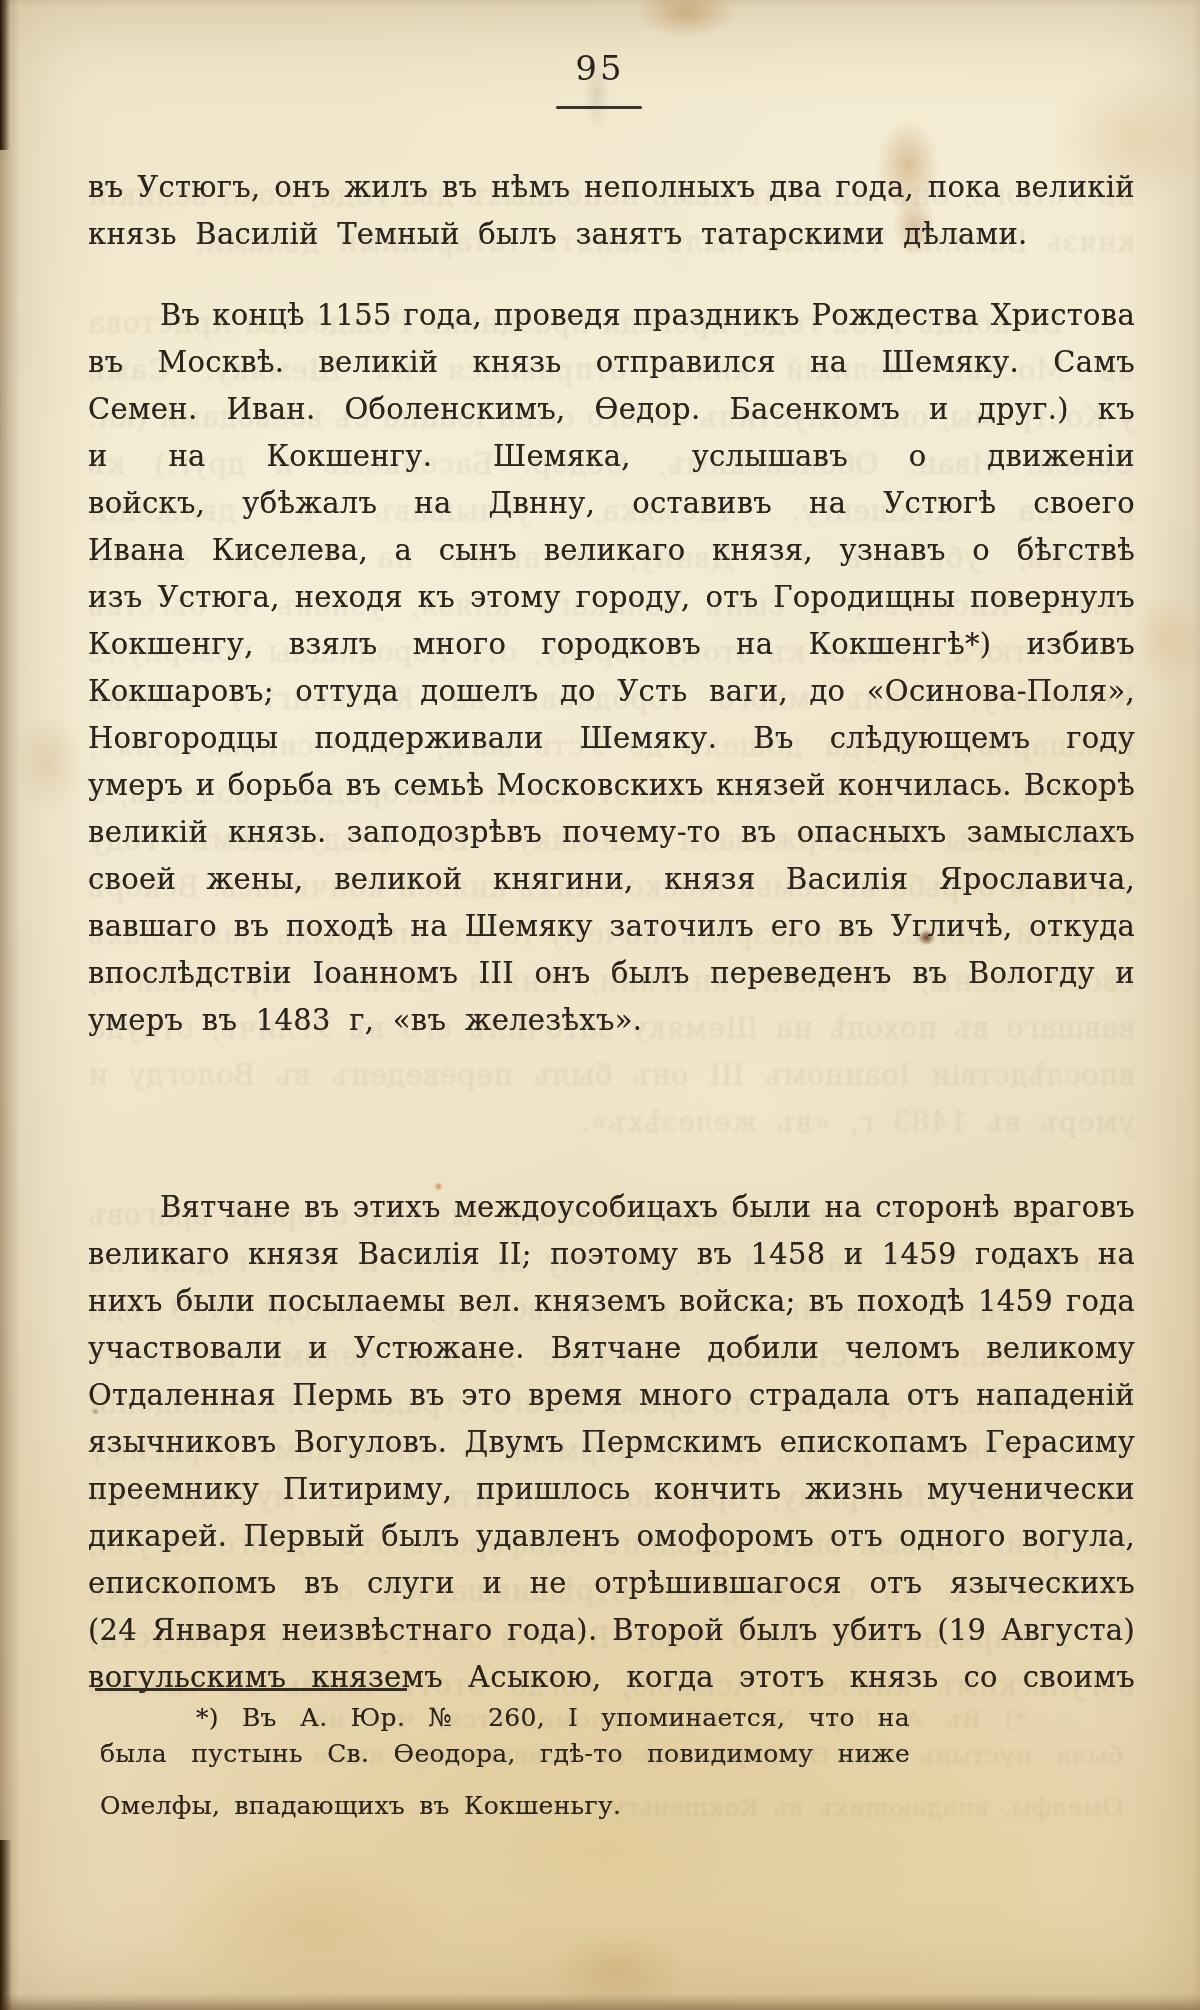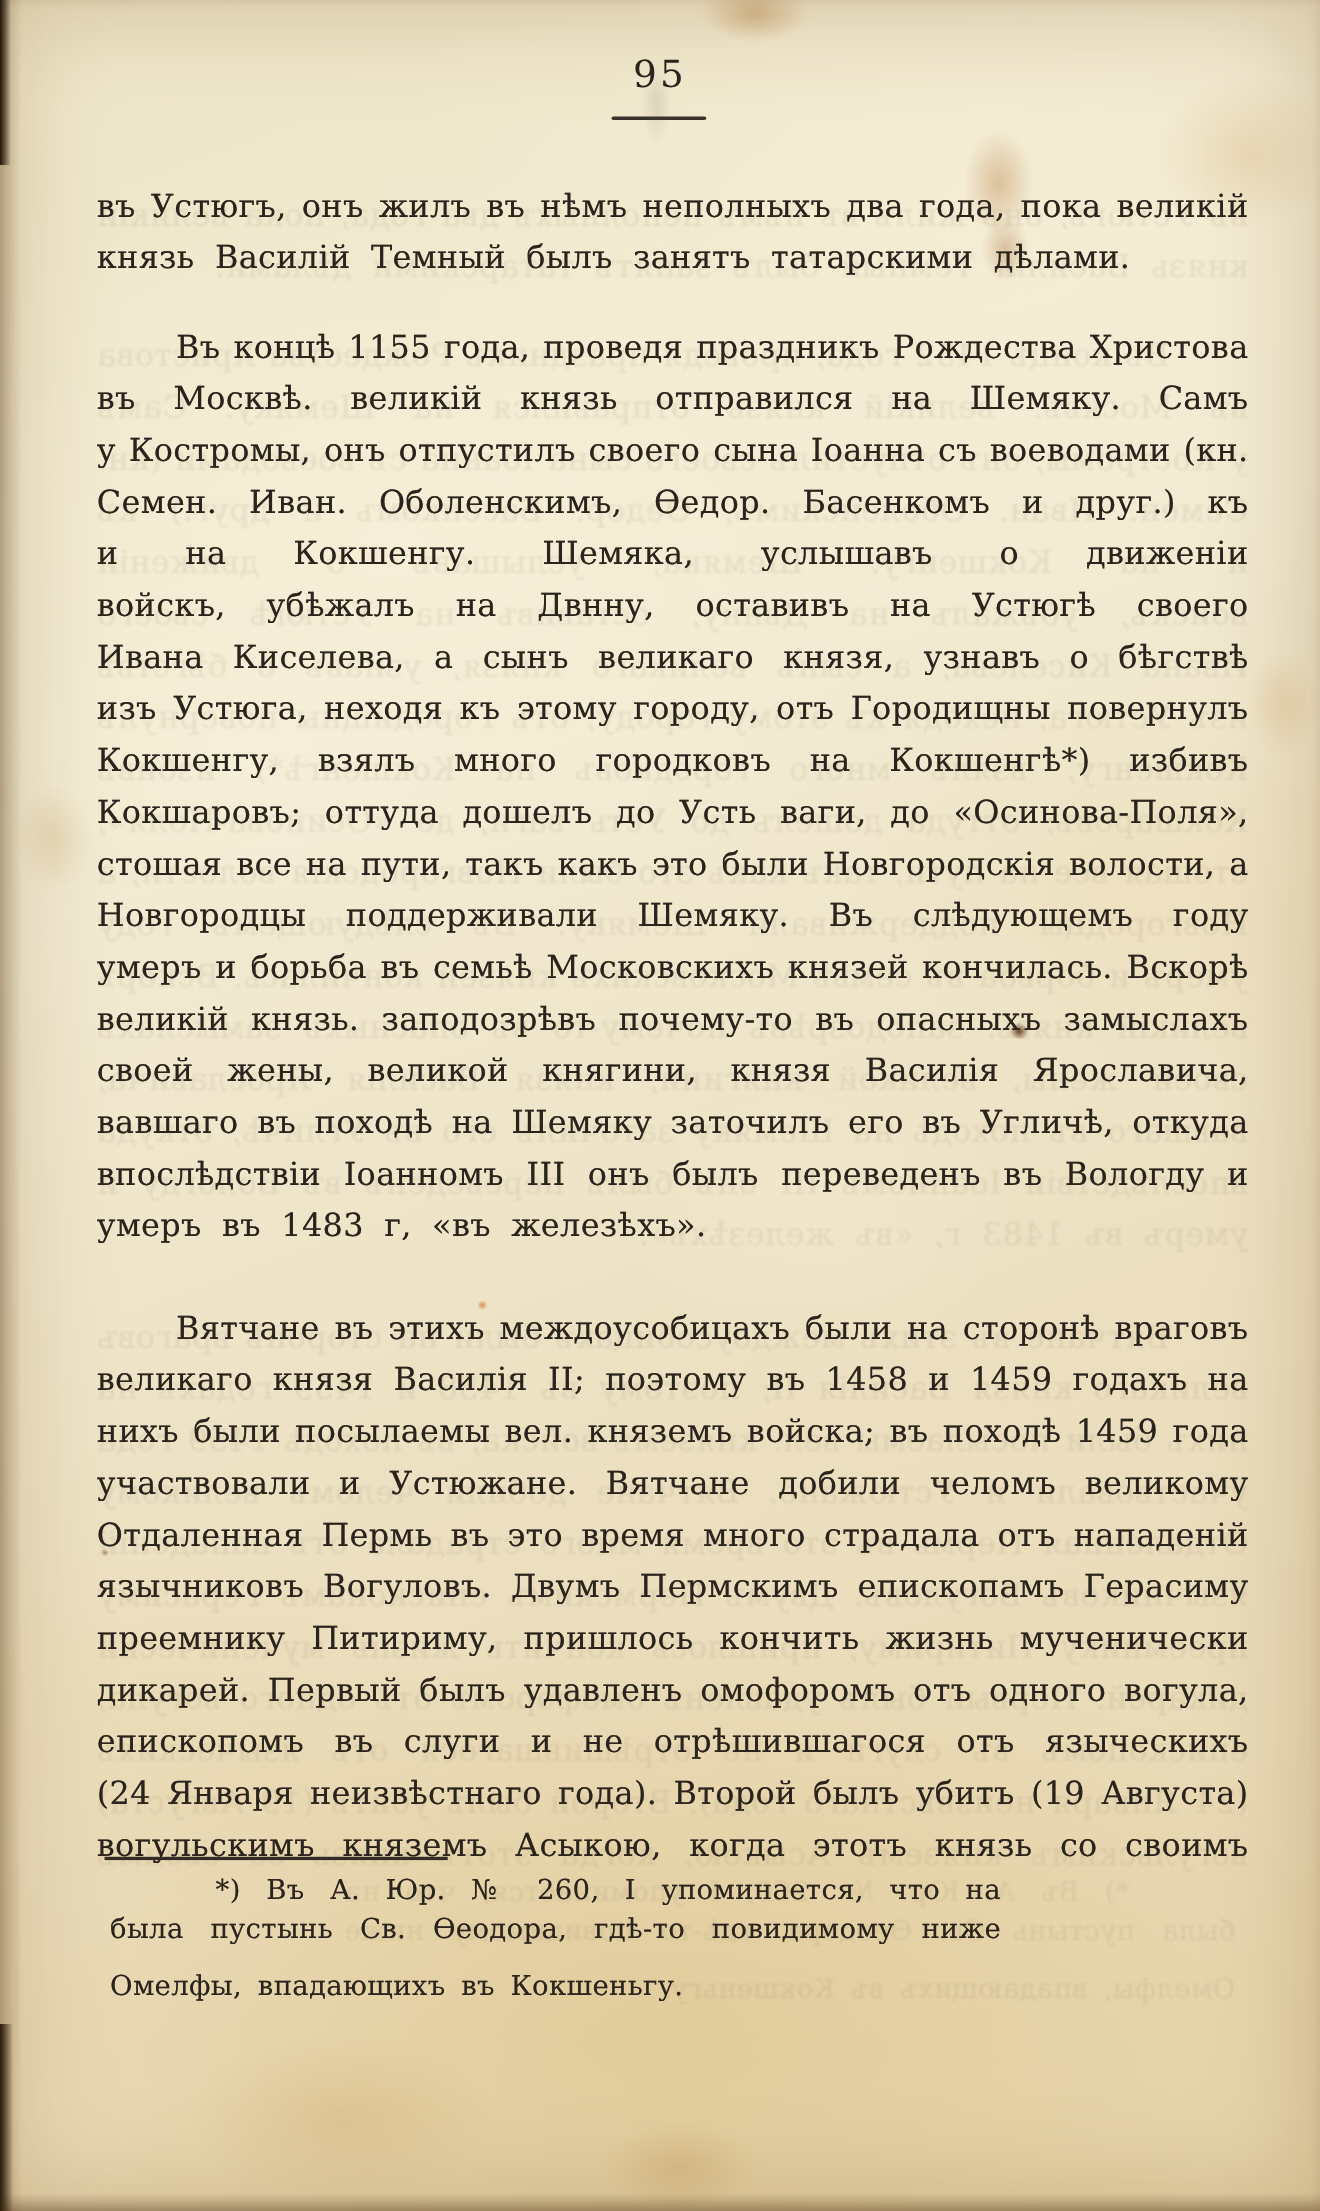--- a/index.html
+++ b/index.html
@@ -160,29 +160,27 @@
   <div class="pagenum-rule"></div>
 
   <div class="textblock" id="textblock">
       <div class="para para-0">
         <div class="line">въ Устюгъ, онъ жилъ въ нѣмъ неполныхъ два года, пока великій</div>
         <div class="line natural">князь Василій Темный былъ занятъ татарскими дѣлами.</div>
       </div>
       <div class="para para-1">
         <div class="line indent">Въ концѣ 1155 года, проведя праздникъ Рождества Христова</div>
         <div class="line">въ Москвѣ. великій князь отправился на Шемяку. Самъ остановившись</div>
-        <div class="line">у Костромы, онъ отпустилъ своего сына Іоанна съ воеводами (кн.</div>
         <div class="line">Семен. Иван. Оболенскимъ, Ѳедор. Басенкомъ и друг.) къ Устюгу</div>
         <div class="line">и на Кокшенгу. Шемяка, услышавъ о движеніи великокняжескихъ</div>
         <div class="line">войскъ, убѣжалъ на Двнну, оставивъ на Устюгѣ своего намѣстника</div>
         <div class="line">Ивана Киселева, а сынъ великаго князя, узнавъ о бѣгствѣ Шемяки</div>
         <div class="line">изъ Устюга, неходя къ этому городу, отъ Городищны повернулъ на</div>
         <div class="line">Кокшенгу, взялъ много городковъ на Кокшенгѣ*) избивъ множество</div>
         <div class="line">Кокшаровъ; оттуда дошелъ до Усть ваги, до «Осинова-Поля», опу-</div>
-        <div class="line">стошая все на пути, такъ какъ это были Новгородскія волости, а</div>
         <div class="line">Новгородцы поддерживали Шемяку. Въ слѣдующемъ году Шемяка</div>
         <div class="line">умеръ и борьба въ семьѣ Московскихъ князей кончилась. Вскорѣ</div>
         <div class="line">великій князь. заподозрѣвъ почему-то въ опасныхъ замыслахъ брата</div>
         <div class="line">своей жены, великой княгини, князя Василія Ярославича, участво-</div>
         <div class="line">вавшаго въ походѣ на Шемяку  заточилъ его въ Угличѣ, откуда</div>
         <div class="line">впослѣдствіи Іоанномъ III онъ былъ переведенъ въ Вологду и тутъ</div>
         <div class="line natural">умеръ въ 1483 г, «въ железѣхъ».</div>
       </div>
       <div class="para para-2">
         <div class="line indent">Вятчане въ этихъ междоусобицахъ были на сторонѣ враговъ</div>

